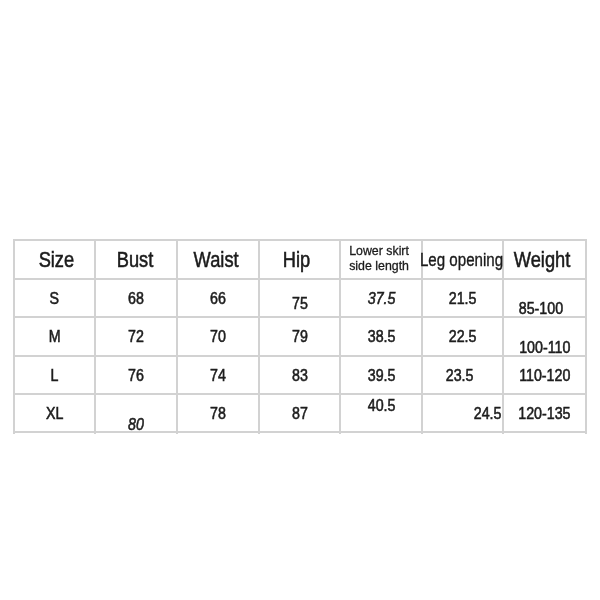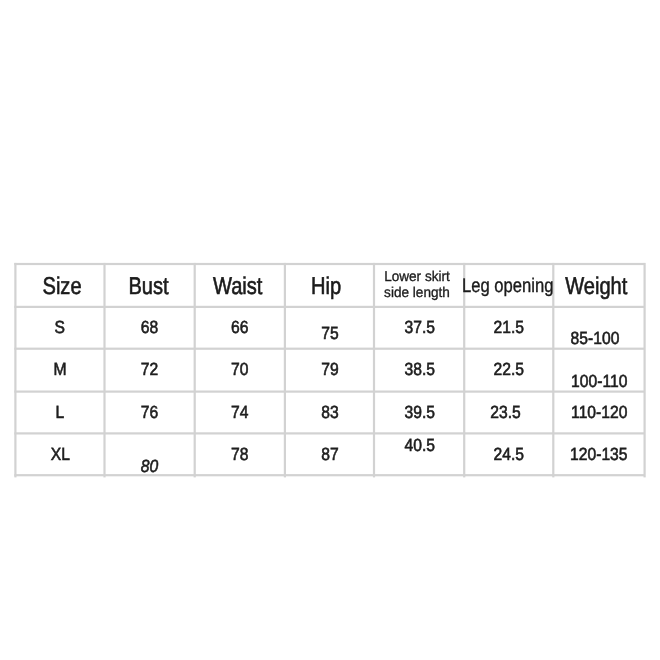--- a/index.html
+++ b/index.html
@@ -134,21 +134,21 @@
       </div>
       <div class="cellbox cell" style="left: 82.5px; top: 40.2px; width: 81.7px; height: 38.3px;">
         <div class="txt">68</div>
       </div>
       <div class="cellbox cell" style="left: 164.2px; top: 40.2px; width: 82px; height: 38.3px;">
         <div class="txt">66</div>
       </div>
       <div class="cellbox cell" style="left: 246.2px; top: 40.2px; width: 81.3px; height: 49px;">
         <div class="txt">75</div>
       </div>
-      <div class="cellbox cell" style="left: 327.5px; top: 40.2px; width: 81.9px; height: 38.3px;">
+      <div class="cellbox cell" style="left: 327.5px; top: 40.2px; width: 81.9px; height: 38.3px; font-style: italic;">
         <div class="txt">37.5</div>
       </div>
       <div class="cellbox cell" style="left: 409.4px; top: 40.2px; width: 81.3px; height: 38.3px;">
         <div class="txt">21.5</div>
       </div>
       <div class="cellbox cell" style="left: 490.7px; top: 40.2px; width: 74px; height: 38.3px; align-items: flex-end;">
         <div class="txt">85-100</div>
       </div>
       <div class="cellbox cell" style="left: 1px; top: 78.5px; width: 81.5px; height: 38.7px;">
         <div class="txt">M</div>
@@ -200,20 +200,20 @@
       </div>
       <div class="cellbox cell" style="left: 164.2px; top: 155.2px; width: 82px; height: 38.3px;">
         <div class="txt">78</div>
       </div>
       <div class="cellbox cell" style="left: 246.2px; top: 155.2px; width: 81.3px; height: 38.3px;">
         <div class="txt">87</div>
       </div>
       <div class="cellbox cell" style="left: 327.5px; top: 155.2px; width: 81.9px; height: 23px; border-radius: 18px;">
         <div class="txt">40.5</div>
       </div>
-      <div class="cellbox cell" style="left: 409.4px; top: 155.2px; width: 81.3px; height: 38.3px;">
+      <div class="cellbox cell" style="left: 409.4px; top: 155.2px; width: 81.3px; height: 38.3px; justify-content: flex-end;">
         <div class="txt">24.5</div>
       </div>
       <div class="cellbox cell" style="left: 490.7px; top: 155.2px; width: 82.4px; height: 38.3px;">
         <div class="txt">120-135</div>
       </div>
     </div>
 </div>
 
 </body></html>

